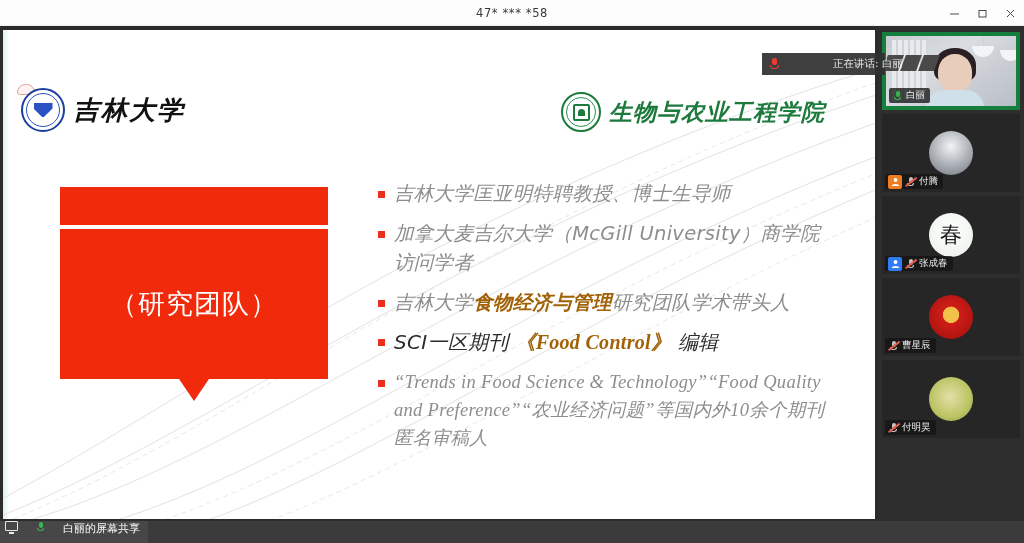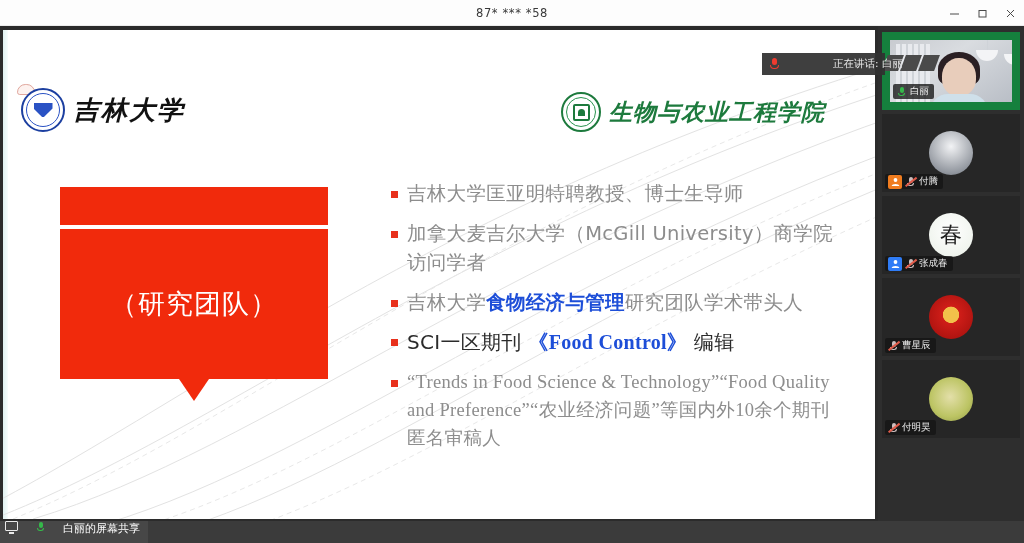--- a/index.html
+++ b/index.html
@@ -168,62 +168,63 @@
     color: #fff; font-size: 30px; letter-spacing: 3px;
     font-family: "DejaVu Sans", sans-serif;
   }
   .callout-sub {
     color: #fff; font-size: 27px; letter-spacing: 1px;
     font-family: "DejaVu Sans", sans-serif;
   }
 
   
   .bullets {
-    position: absolute; left: 388px; top: 150px;
+    position: absolute; left: 375px; top: 150px;
     width: 456px;
+    font-style: italic;
   }
   .bullet-row {
     display: flex; align-items: flex-start;
     margin-bottom: 11px;
   }
   .bullet-mark {
     width: 7px; height: 7px;
     background: #e8301c;
     margin-top: 11px; margin-right: 9px;
     flex: 0 0 auto;
   }
   .bullet-text {
     color: #8d8d8d;
     font-size: 19.5px;
     line-height: 1.48;
     font-family: "DejaVu Sans", sans-serif;
     letter-spacing: 0.3px;
   }
-  .bullet-text b { color: #1d4ed8; font-weight: 700; }
+  .bullet-text b { color: #a16207; font-weight: 700; }
   .serif { font-family: "Liberation Serif", "DejaVu Serif", serif; }
   .bullet-row.b4 .bullet-text { color: #2b2b2b; font-size: 20px; }
   .bullet-row.b5 .bullet-text { font-size: 18.5px; line-height: 1.5; }
 
   
   .participants {
     position: absolute; left: 878px; top: 0;
     width: 146px; height: 495px;
     background: #2e2e2e;
     padding: 6px 4px;
     display: flex; flex-direction: column; gap: 4px;
     overflow: hidden;
   }
   .ptile {
     position: relative;
     width: 138px; height: 78px;
     background: #262626;
     flex: 0 0 auto;
     overflow: hidden;
   }
-  .ptile.active { border: 8px solid #15803d; }
+  .ptile.active { border: 4px solid #15803d; }
   .ptile-video {
     position: absolute; inset: 0;
     background:
       linear-gradient(145deg,#c8cbd0 0%, #d9dce0 40%, #b9bec6 100%);
   }
   .ptile-video .lamp {
     position: absolute; width: 22px; height: 11px;
     background: #f3f4f6; border-radius: 0 0 11px 11px;
   }
   .ptile-video .lamp::before {
@@ -380,21 +381,21 @@
     font-family: "DejaVu Sans", sans-serif;
     white-space: nowrap;
   }
 </style>
 </head>
 <body>
 
 <div id="app">
 
   <div class="titlebar">
-    <div class="titlebar-title">87* *** *58</div>
+    <div class="titlebar-title">47* *** *58</div>
     <div class="winbtns">
       <div class="winbtn">
         <svg width="11" height="11" viewBox="0 0 11 11">
             <line x1="1" y1="6" x2="10" y2="6" stroke="#4a4a4a" stroke-width="1"></line>
           </svg>
       </div>
       <div class="winbtn">
         <svg width="11" height="11" viewBox="0 0 11 11">
             <rect x="2" y="2.5" width="7" height="6.5" fill="none" stroke="#4a4a4a" stroke-width="1"></rect>
           </svg>

